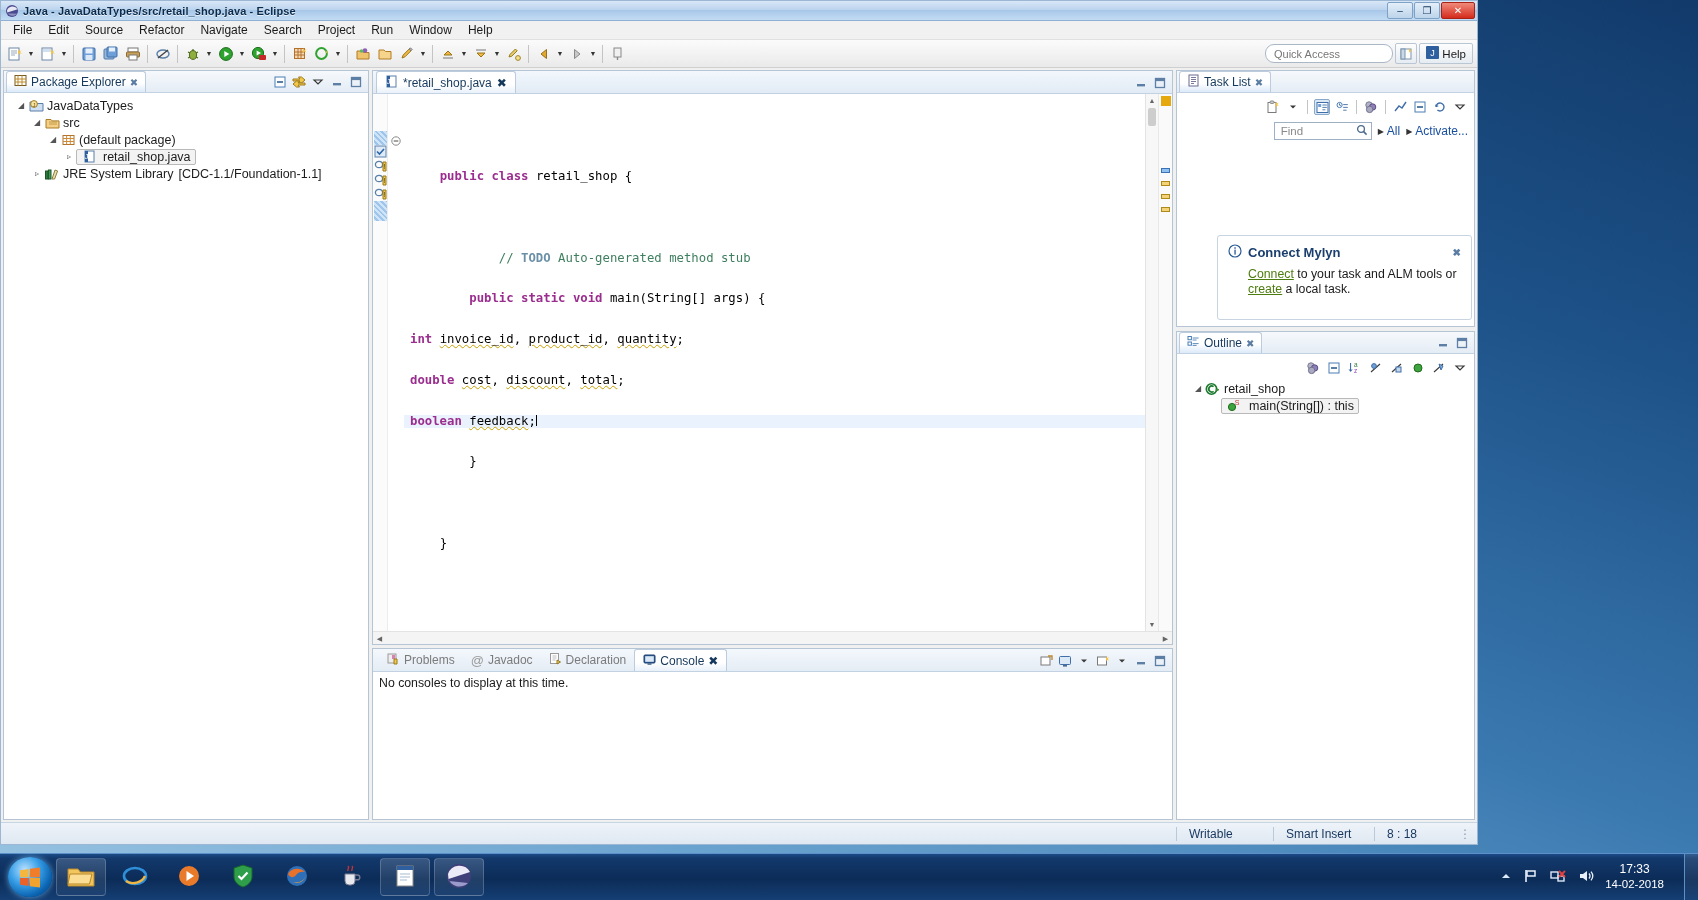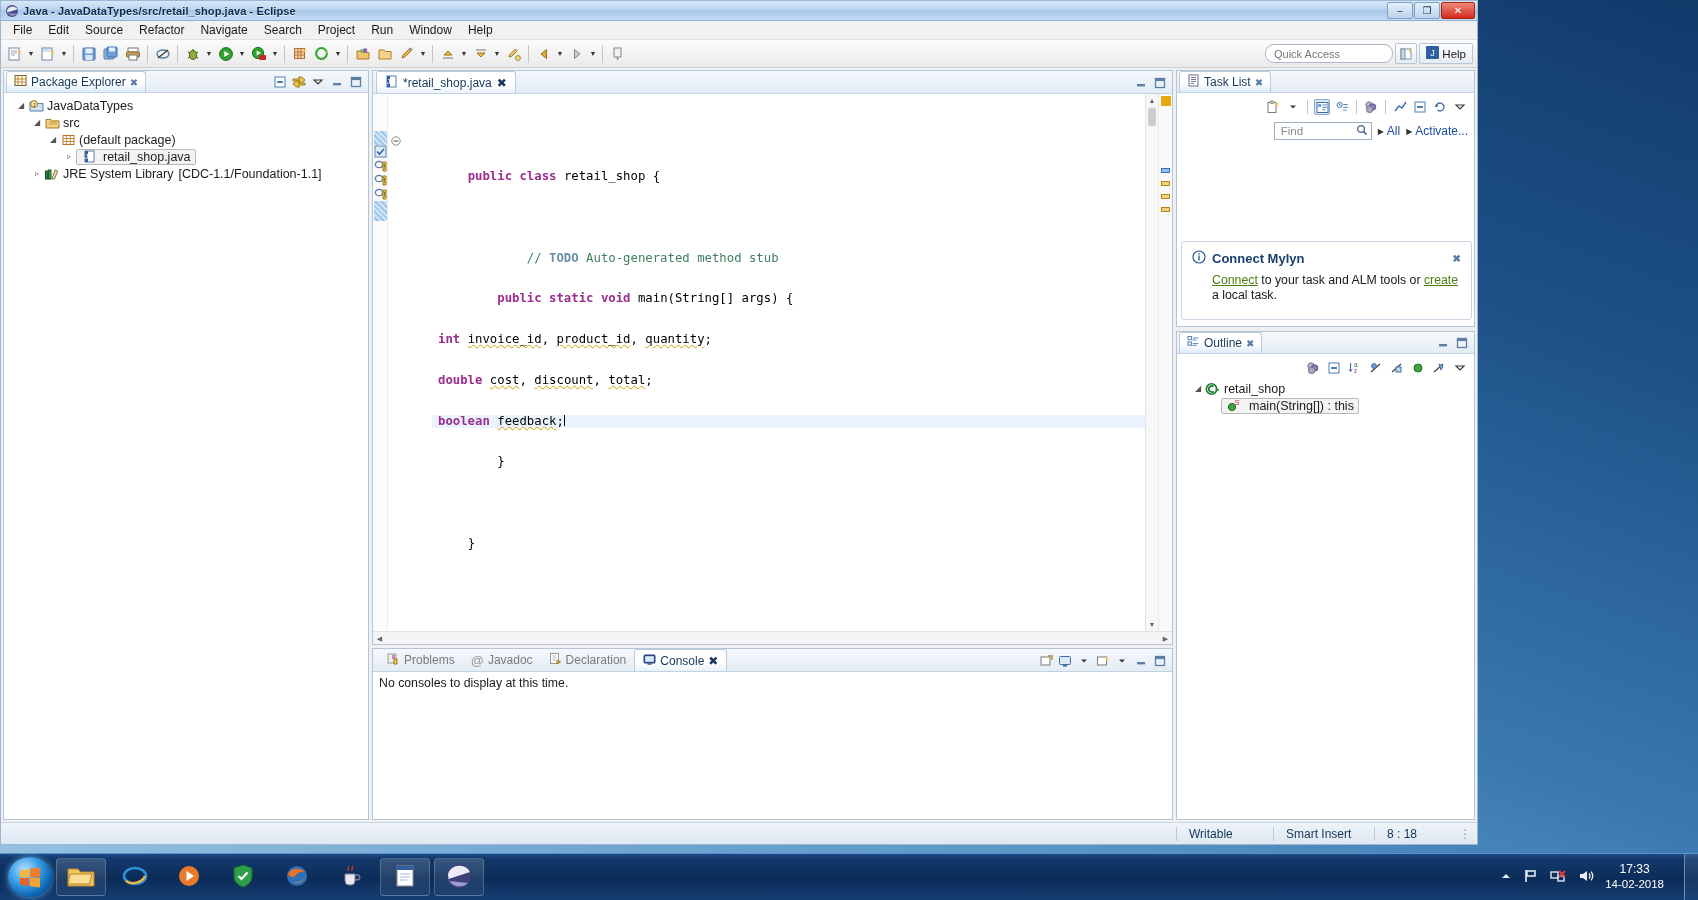--- a/index.html
+++ b/index.html
@@ -122,21 +122,21 @@
     font-size:12px; color:#14385c; }
   .editor-area { flex:1; display:flex; min-height:0; position:relative; background:#fff; }
   .gutter-ann { width:15px; background:#fbfbfb; border-right:1px solid #ececec; position:relative;}
   .gutter-fold { width:16px; background:#fff; position:relative; }
   .code {
     flex:1; position:relative; overflow:hidden;
     font-family:"DejaVu Sans Mono","Liberation Mono",monospace;
     font-size:12.3px; line-height:13.6px; padding-top:8px; white-space:pre;
     color:#000;
   }
-  .code .ln { height:13.6px; padding-left:6px;margin-left:28px;}
+  .code .ln { height:13.6px; padding-left:6px;}
   .kw  { color:#9b2d8f; font-weight:bold; }
   .cmt { color:#3f7f5f; }
   .todo{ color:#6a8fa8; font-weight:bold; }
   .hl-line { background:#eaf3fd; }
   .sq { text-decoration:underline; text-decoration-style:wavy; text-decoration-color:#c8a000; text-decoration-thickness:1px;}
   .caret { display:inline-block; width:1px; height:11px; background:#000; vertical-align:-1px; }
   .vscroll { width:13px; background:#f7f7f7; border-left:1px solid #e3e3e3; position:relative;}
   .vscroll .thumb { position:absolute; left:2px; right:2px; top:14px; height:18px; background:#cdcdcd; border-radius:2px;}
   .vscroll .arrow { position:absolute; left:0; right:0; height:13px; display:flex; align-items:center; justify-content:center;
     font-size:7px; color:#666;}
@@ -155,21 +155,21 @@
     background:linear-gradient(180deg,#f4f8fc,#e4ecf5); border-bottom:1px solid #c3d2e2; position:relative;}
   .ctab { height:22px; display:flex; align-items:center; gap:4px; padding:0 8px; font-size:12px;
     color:#7b7b7b; }
   .ctab.active { background:linear-gradient(180deg,#ffffff 60%,#e9f1fa); color:#14385c;
     border:1px solid #bcccdd; border-bottom:none; border-radius:3px 3px 0 0; }
   .console-body { flex:1; padding:4px 6px; font-size:12.3px; color:#1a1a1a; }
 
   
   .mylyn {
     background:#fff; border:1px solid #c8d4e2; border-radius:3px;
-    padding:8px 10px 16px 10px; margin-top:2px;
+    padding:8px 10px 22px 10px; margin-top:2px;margin-left:36px;
   }
   .mylyn-title { display:flex; align-items:center; gap:6px; color:#1a3f6e; font-weight:bold; font-size:13px;}
   .mylyn-text { margin-top:6px; margin-left:20px; font-size:12.3px; color:#1a1a1a; line-height:15px;}
   .mylyn-text a { color:#4d7c0f; text-decoration:underline; }
 
   
   .findrow { display:flex; align-items:center; gap:6px; padding:5px 6px 2px 6px;}
   .findbox { width:98px; height:18px; border:1px solid #9eb0c4; background:#fff;
     display:flex; align-items:center; justify-content:space-between; padding:0 3px 0 6px; }
   .findbox span { font-size:11.5px; color:#8a8a8a; }

